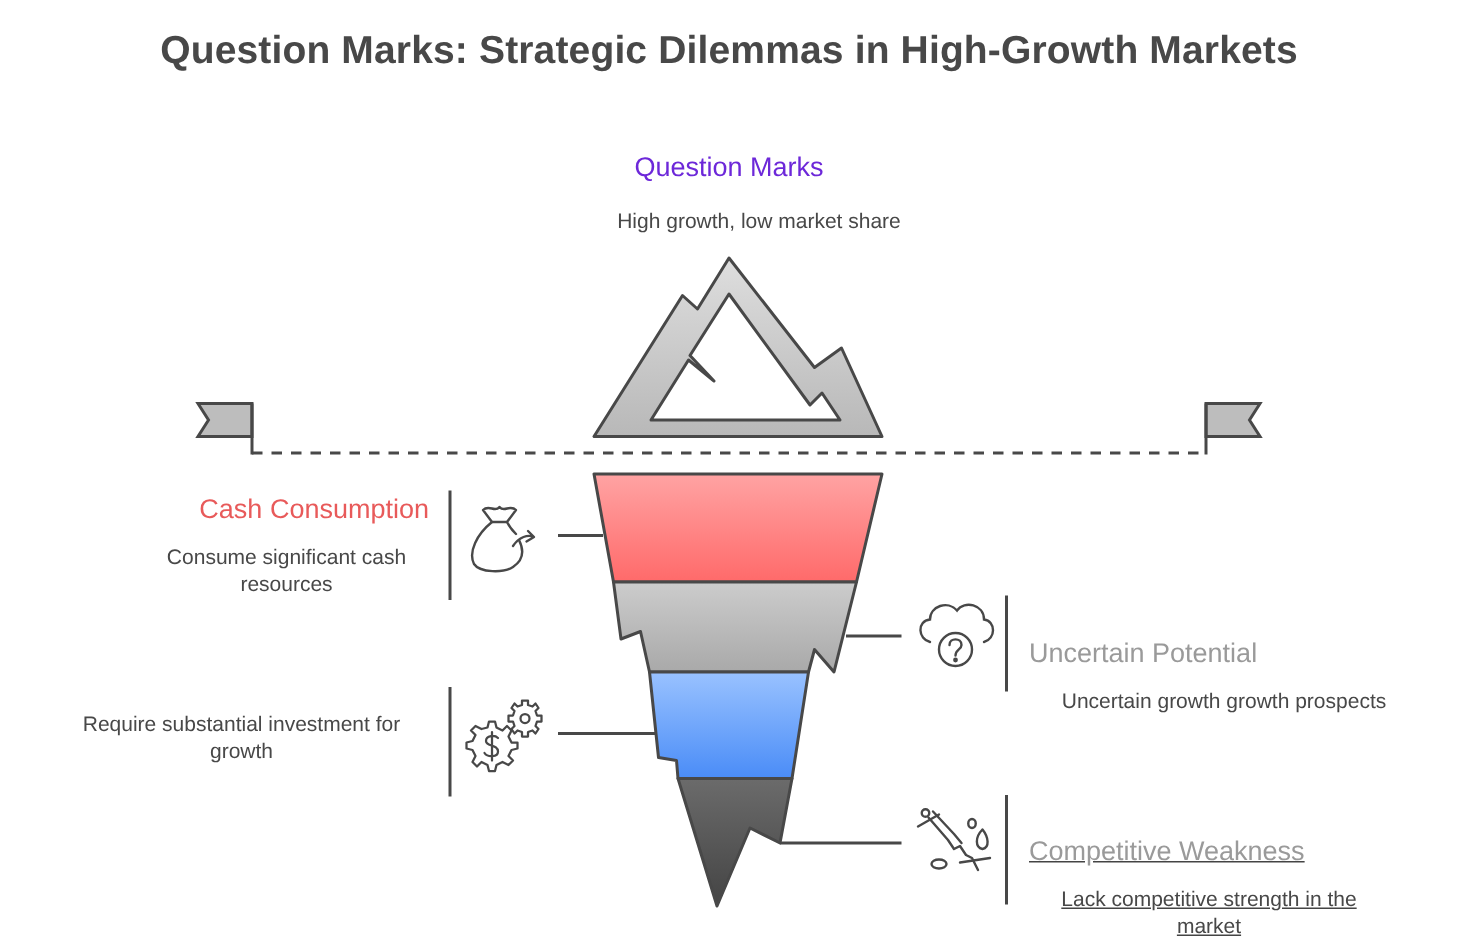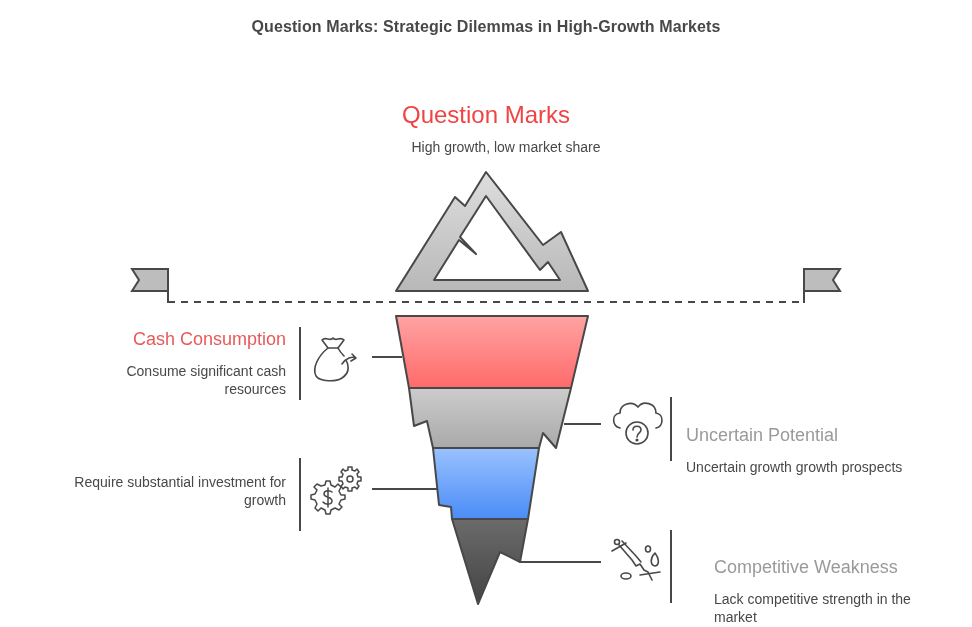--- a/index.html
+++ b/index.html
@@ -1,25 +1,25 @@
 <!DOCTYPE html>
 <html><head>
 <meta charset="utf-8">
 <style>
   html, body { margin: 0; padding: 0; background: #ffffff; }
   body { width: 972px; height: 627px; position: relative; overflow: hidden;
          font-family: "Liberation Sans", "DejaVu Sans", sans-serif; color: #444; }
   .abs { position: absolute; }
-  .title { left: 0; width: 972px; top: 18px; text-align: center; font-size: 16px;
+  .title { left: 0; width: 972px; top: 18px; text-align: center; font-size: 26px;
            font-weight: bold; color: #484848; letter-spacing: 0.1px; }
-  .top-label { left: 0; width: 972px; top: 101px; text-align: center; font-size: 24px; color: #ef4444; }
+  .top-label { left: 0; width: 972px; top: 101px; text-align: center; font-size: 18px; color: #6d28d9; }
   .top-sub { left: 0; width: 972px; top: 139px; text-align: center; font-size: 14px; color: #484848; padding-left: 20px; }
   svg.diagram { position: absolute; left: 0; top: 0; }
   .item-title { font-size: 18px; }
-  .item-desc { font-size: 14px; color: #484848; line-height: 18px; margin-top: 12px; }
+  .item-desc { font-size: 14px; color: #484848; line-height: 18px; margin-top: 12px; text-align: center; }
   .left-block { text-align: right; width: 250px; }
   .right-block { text-align: left; width: 250px; margin-top: 24px; }
   .vbar { position: absolute; width: 2px; background: #484848; }
 </style>
 </head>
 <body>
 
 <div class="abs title">Question Marks: Strategic Dilemmas in High-Growth Markets</div>
 <div class="abs top-label">Question Marks</div>
 <div class="abs top-sub">High growth, low market share</div>
@@ -118,16 +118,16 @@
 
 <div class="abs right-block" style="left:686px; top:401px; width:260px;">
   <div class="item-title" style="color:#9a9a9a;">Uncertain Potential</div>
   <div class="item-desc">Uncertain growth growth prospects</div>
 </div>
 
 <div class="abs left-block" style="left:36px; top:461px;">
   <div class="item-desc">Require substantial investment for growth</div>
 </div>
 
-<div class="abs right-block" style="left:714px; top:533px; width:240px;">
+<div class="abs right-block" style="left:686px; top:533px; width:240px;text-decoration:underline;">
   <div class="item-title" style="color:#9a9a9a;">Competitive Weakness</div>
   <div class="item-desc">Lack competitive strength in the market</div>
 </div>
 
 </body></html>

